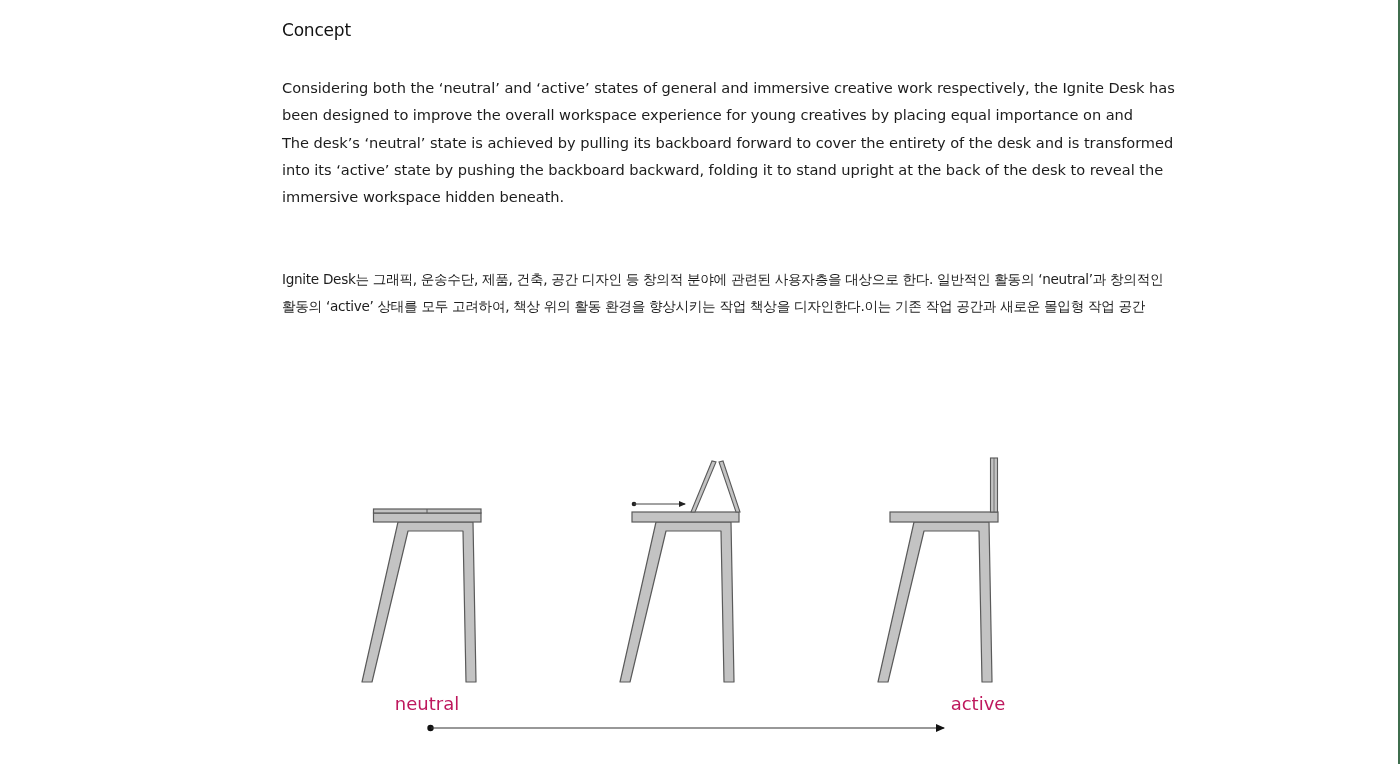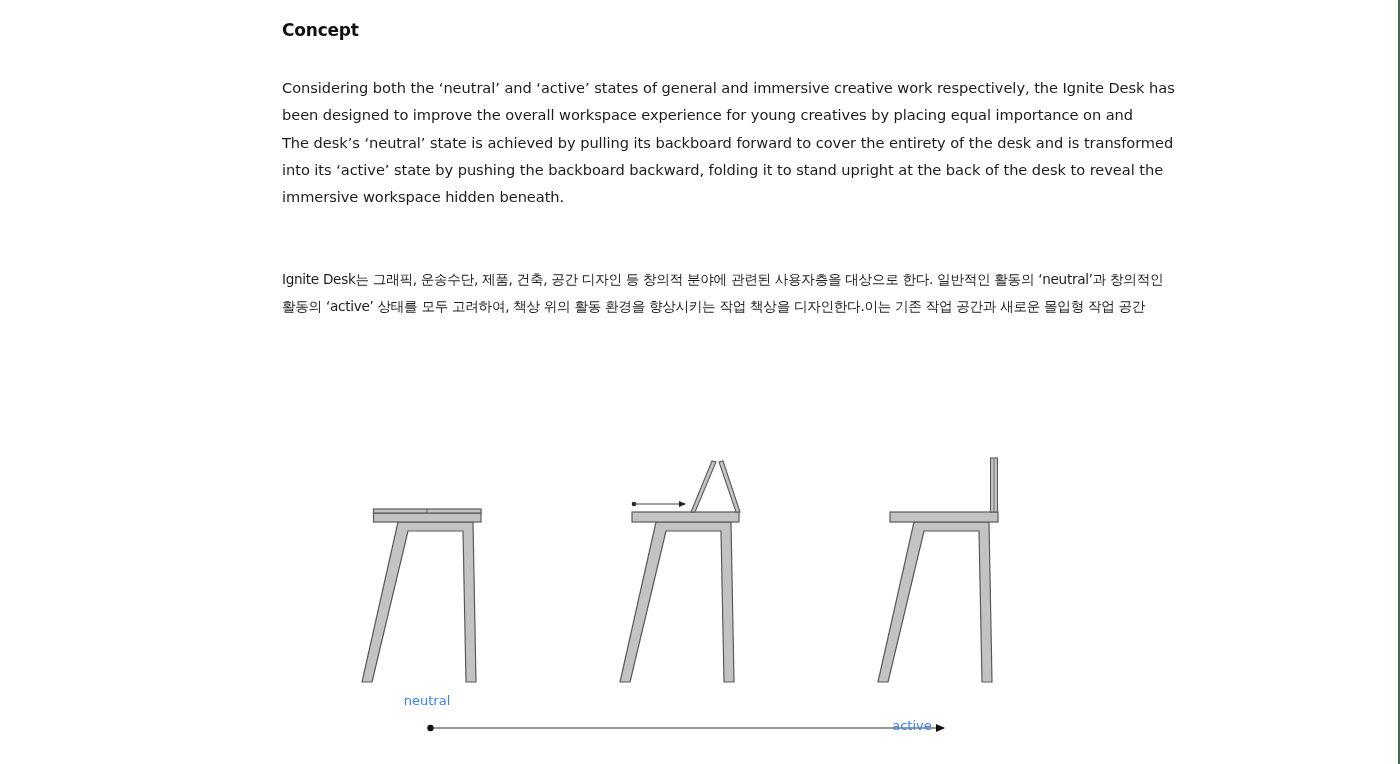--- a/index.html
+++ b/index.html
@@ -7,39 +7,39 @@
     width: 1400px; height: 764px; overflow: hidden;
     background: #ffffff; position: relative;
     font-family: "DejaVu Sans", "Liberation Sans", sans-serif;
     color: #1a1a1a;
   }
   .content {
     position: absolute; left: 282px; top: 0; width: 840px;
   }
   .heading {
     position: absolute; left: 0; top: 20px;
-    font-size: 17px; font-weight: bold; letter-spacing: -0.2px;
+    font-size: 17px; font-weight: normal; letter-spacing: -0.2px;
     color: #111;
   }
   .para-en {
     position: absolute; left: 0; top: 74px; width: 830px;
     font-size: 14.6px; line-height: 27.3px; color: #1c1c1c;
     letter-spacing: -0.05px;
   }
   .para-en p, .para-ko p { margin: 0; }
   .para-ko {
     position: absolute; left: 0; top: 266px; width: 840px;
     font-size: 13.6px; line-height: 27.3px; color: #1c1c1c;
     letter-spacing: -0.3px;
   }
   .line { display: block; white-space: nowrap; }
   .figure { position: absolute; left: 0; top: 0; width: 1400px; height: 764px; pointer-events: none; }
   .figure svg { position: absolute; left: 0; top: 0; }
   .lbl {
-    position: absolute; font-size: 13px; color: #3b82f6; transform: translateX(-50%);
+    position: absolute; font-size: 18px; color: #be185d; transform: translateX(-50%);
     font-family: "DejaVu Sans", sans-serif;
   }
   .right-bar {
     position: absolute; right: 0; top: 0; width: 2px; height: 764px; background: #3f6e4e;
   }
 </style>
 </head>
 <body>
 
 <div class="content">
@@ -101,16 +101,16 @@
       <line x1="994" y1="458" x2="994" y2="512" stroke="#5a5a5a" stroke-width="0.8"></line>
     </g>
 
     <g>
       <circle cx="430.5" cy="728" r="3.2" fill="#111"></circle>
       <line x1="431" y1="728" x2="944" y2="728" stroke="#333" stroke-width="1.2" marker-end="url(#arrowhead-big)"></line>
     </g>
   </svg>
 
   <div class="lbl" style="left:427px; top:693px;">neutral</div>
-  <div class="lbl" style="left:912px; top:693px;margin-top:25px;">active</div>
+  <div class="lbl" style="left:978px; top:693px;">active</div>
 </div>
 
 <div class="right-bar"></div>
 
 </body></html>

